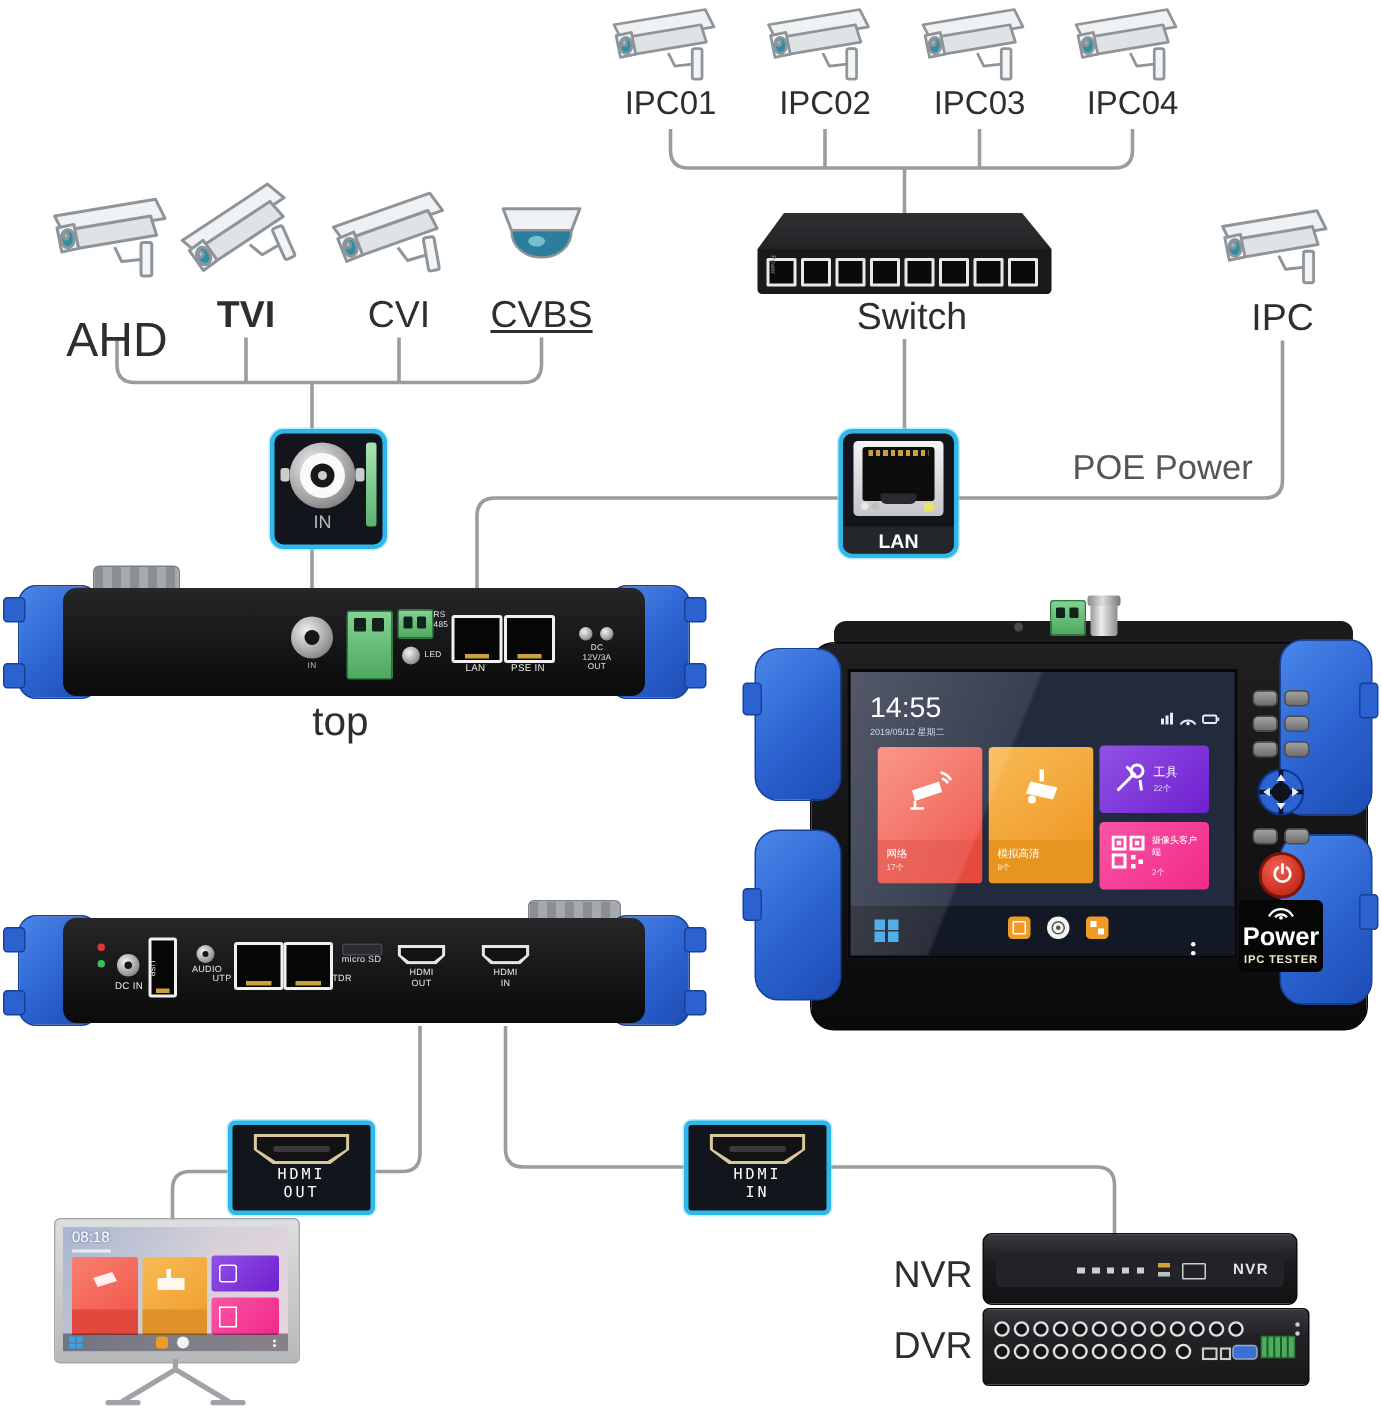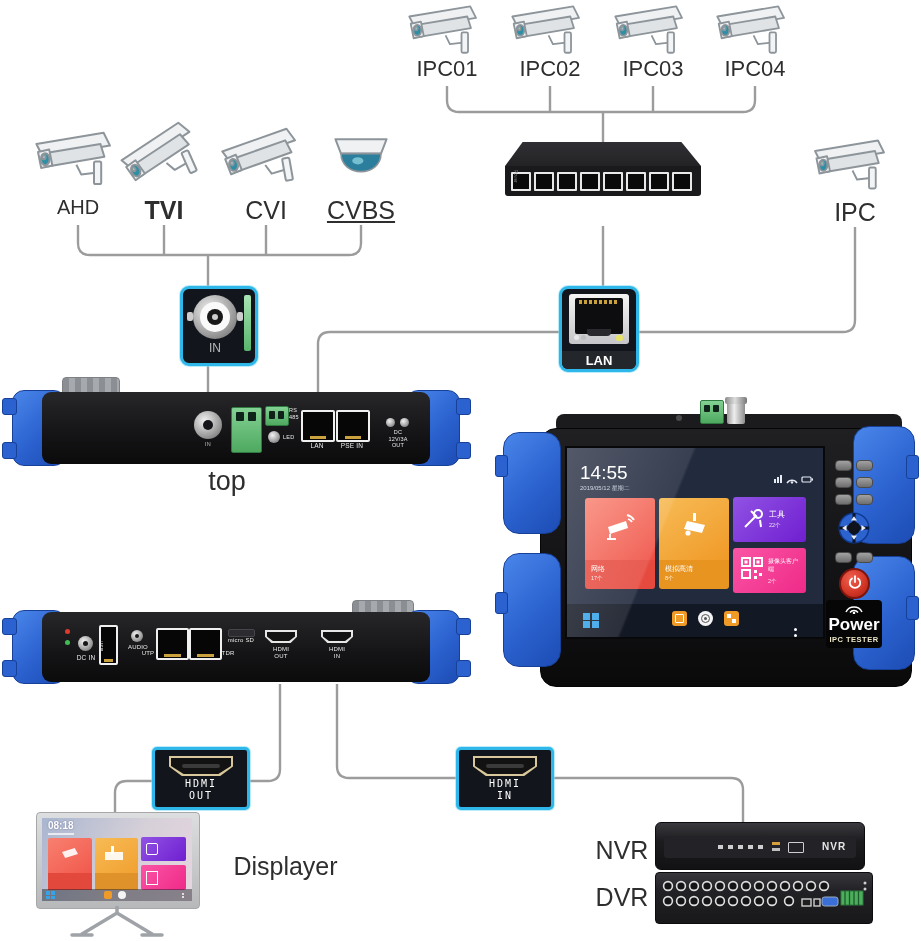--- a/index.html
+++ b/index.html
@@ -109,43 +109,45 @@
       <div class="sw-port"></div>
       <div class="sw-port"></div>
       <div class="sw-port"></div>
       <div class="sw-port"></div>
       <div class="sw-port"></div>
       <div class="sw-port"></div>
       <div class="sw-port"></div>
       <div class="sw-port"></div>
     </div>
   </div>
+  <div class="cap" style="left:538px;top:197px;width:140px;font-size:25px;">Switch</div>
 
   <svg class="abs" style="left:30px;top:128px;overflow:visible" width="96" height="64" viewBox="0 0 120 80">
       <use href="#sym-bullet"></use>
     </svg>
-  <div class="cap" style="left:33px;top:196px;width:90px;font-size:20px;">AHD</div>
+  <div class="cap" style="left:33px;top:208px;width:90px;font-size:32px;">AHD</div>
   <svg class="abs" style="left:118px;top:126px;overflow:visible" width="96" height="64" viewBox="0 0 120 80">
       <use href="#sym-bullet" transform="rotate(-24 60 40)"></use>
     </svg>
   <div class="cap" style="left:119px;top:196px;width:90px;font-size:25px;font-weight:bold;">TVI</div>
   <svg class="abs" style="left:218px;top:128px;overflow:visible" width="96" height="64" viewBox="0 0 120 80">
       <use href="#sym-bullet" transform="rotate(-10 60 40)"></use>
     </svg>
   <div class="cap" style="left:221px;top:196px;width:90px;font-size:25px;">CVI</div>
   <svg class="abs" style="left:313px;top:128px" width="96" height="64" viewBox="0 0 120 80">
       <use href="#sym-dome"></use>
     </svg>
   <div class="cap" style="left:316px;top:196px;width:90px;font-size:25px;text-decoration:underline;">CVBS</div>
 
   <svg class="abs" style="left:808px;top:136px" width="92" height="60" viewBox="0 0 120 80">
       <use href="#sym-bullet"></use>
     </svg>
   <div class="cap" style="left:810px;top:198px;width:90px;font-size:25px;">IPC</div>
 
+  <div class="cap" style="left:710px;top:298px;width:130px;font-size:23px;color:#555;">POE Power</div>
 
   <div class="conn-box" style="left:180px;top:286px;width:72px;height:74px;">
     <div class="abs" style="right:4px;top:6px;width:7px;height:56px;background:linear-gradient(#a9e4b4,#57b56c);border-radius:2px;"></div>
     <div class="jack" style="left:10px;top:6px;width:44px;height:44px;"></div>
     <div class="abs" style="left:17px;top:13px;width:30px;height:30px;border-radius:50%;background:#fafafa;"></div>
     <div class="abs" style="left:24px;top:20px;width:16px;height:16px;border-radius:50%;background:#181818;"></div>
     <div class="abs" style="left:29px;top:25px;width:6px;height:6px;border-radius:50%;background:#cfcfcf;"></div>
     <div class="abs" style="left:4px;top:23px;width:6px;height:9px;background:#cdcdcd;border-radius:2px;"></div>
     <div class="abs" style="left:54px;top:23px;width:6px;height:9px;background:#cdcdcd;border-radius:2px;"></div>
     <div class="cap" style="left:10px;top:52px;width:44px;font-size:12px;color:#b7babd;">IN</div>
@@ -387,21 +389,21 @@
         <div class="hdmi-shape-in">
           <div class="abs" style="left:18%;right:18%;top:35%;height:30%;background:#3a3a3a;border-radius:2px;"></div>
         </div>
       </div>
     <div class="cap pre" style="left:0;top:28px;width:92px;font-size:10px;color:#fff;font-family:'DejaVu Sans Mono',monospace;letter-spacing:2px;line-height:1.15;">HDMI
 IN</div>
   </div>
 
   <div class="abs" style="left:36px;top:812px;width:162px;height:95px;background:linear-gradient(#dcdee0,#b6b8ba);border:1px solid #a5a7a9;border-radius:4px;">
     <div class="abs" style="left:5px;top:5px;width:150px;height:83px;background:linear-gradient(120deg,#a9b6d0,#d6d0d8 55%,#e6d6e0);overflow:hidden;">
-      <div class="abs" style="left:6px;top:2px;color:#fff;font-size:10px;font-weight:bold;text-shadow:0 0 2px rgba(0,0,60,.4);">08:18</div>
+      <div class="abs" style="left:6px;top:2px;color:#fff;font-size:10px;font-weight:normal;text-shadow:0 0 2px rgba(0,0,60,.4);">08:18</div>
       <div class="abs" style="left:6px;top:15px;width:26px;height:2px;background:rgba(255,255,255,.7);"></div>
       <div class="minitile" style="left:6px;top:20px;width:44px;height:52px;background:linear-gradient(145deg,#f8806f,#ef4f44);">
         <div class="abs" style="left:0;top:35px;right:0;bottom:0;background:#e2483c;"></div>
         <div class="abs" style="left:14px;top:10px;width:16px;height:10px;background:#fff;opacity:.9;clip-path:polygon(0 40%,80% 0,100% 60%,20% 100%);"></div>
       </div>
       <div class="minitile" style="left:53px;top:20px;width:43px;height:52px;background:linear-gradient(145deg,#f7bb55,#f09a28);">
         <div class="abs" style="left:0;top:35px;right:0;bottom:0;background:#e0922a;"></div>
         <div class="abs" style="left:16px;top:8px;width:3px;height:8px;background:#fff;"></div>
         <div class="abs" style="left:10px;top:14px;width:18px;height:8px;background:#fff;opacity:.9;"></div>
       </div>
@@ -420,21 +422,20 @@
       </div>
       <div class="abs" style="left:62px;bottom:2px;width:8px;height:8px;background:#f09a28;border-radius:2px;"></div>
       <div class="abs" style="left:76px;bottom:2px;width:8px;height:8px;background:#f4f4f4;border-radius:50%;"></div>
       <div class="dot" style="left:140px;bottom:3px;width:2px;height:2px;background:#fff;"></div>
       <div class="dot" style="left:140px;bottom:6px;width:2px;height:2px;background:#fff;"></div>
     </div>
   </div>
   <svg class="abs" style="left:60px;top:906px" width="115" height="34" viewBox="0 0 115 34" fill="none" stroke="#9fa3a7" stroke-width="3.5" stroke-linecap="round">
     <path d="M57,1 V7 M57,7 L22,28 M57,7 L92,28 M12,29 H32 M82,29 H102"></path>
   </svg>
-  <div class="cap" style="left:223px;top:852px;width:125px;font-size:25px;">Displayer</div>
 
   <div class="cap" style="left:592px;top:836px;width:60px;font-size:25px;">NVR</div>
   <div class="abs" style="left:655px;top:822px;width:208px;height:46px;background:linear-gradient(#3a3a3e,#1c1c1f 40%,#121214);border-radius:6px;border:1px solid #0c0c0e;">
     <div class="abs" style="left:8px;top:13px;right:8px;height:22px;background:#232327;border-radius:3px;"></div>
     <div class="abs" style="left:62px;top:22px;width:46px;height:4px;background:repeating-linear-gradient(90deg,#cfcfcf 0 5px,transparent 5px 10px);"></div>
     <div class="abs" style="left:116px;top:19px;width:8px;height:3px;background:#d8a03a;"></div>
     <div class="abs" style="left:116px;top:25px;width:8px;height:3px;background:#bfbfbf;"></div>
     <div class="abs" style="left:132px;top:19px;width:14px;height:9px;border:1.5px solid #cfcfcf;border-radius:1px;"></div>
     <div class="abs" style="left:166px;top:18px;color:#e6e6e6;font-size:10px;letter-spacing:1px;font-weight:bold;">NVR</div>
   </div>

